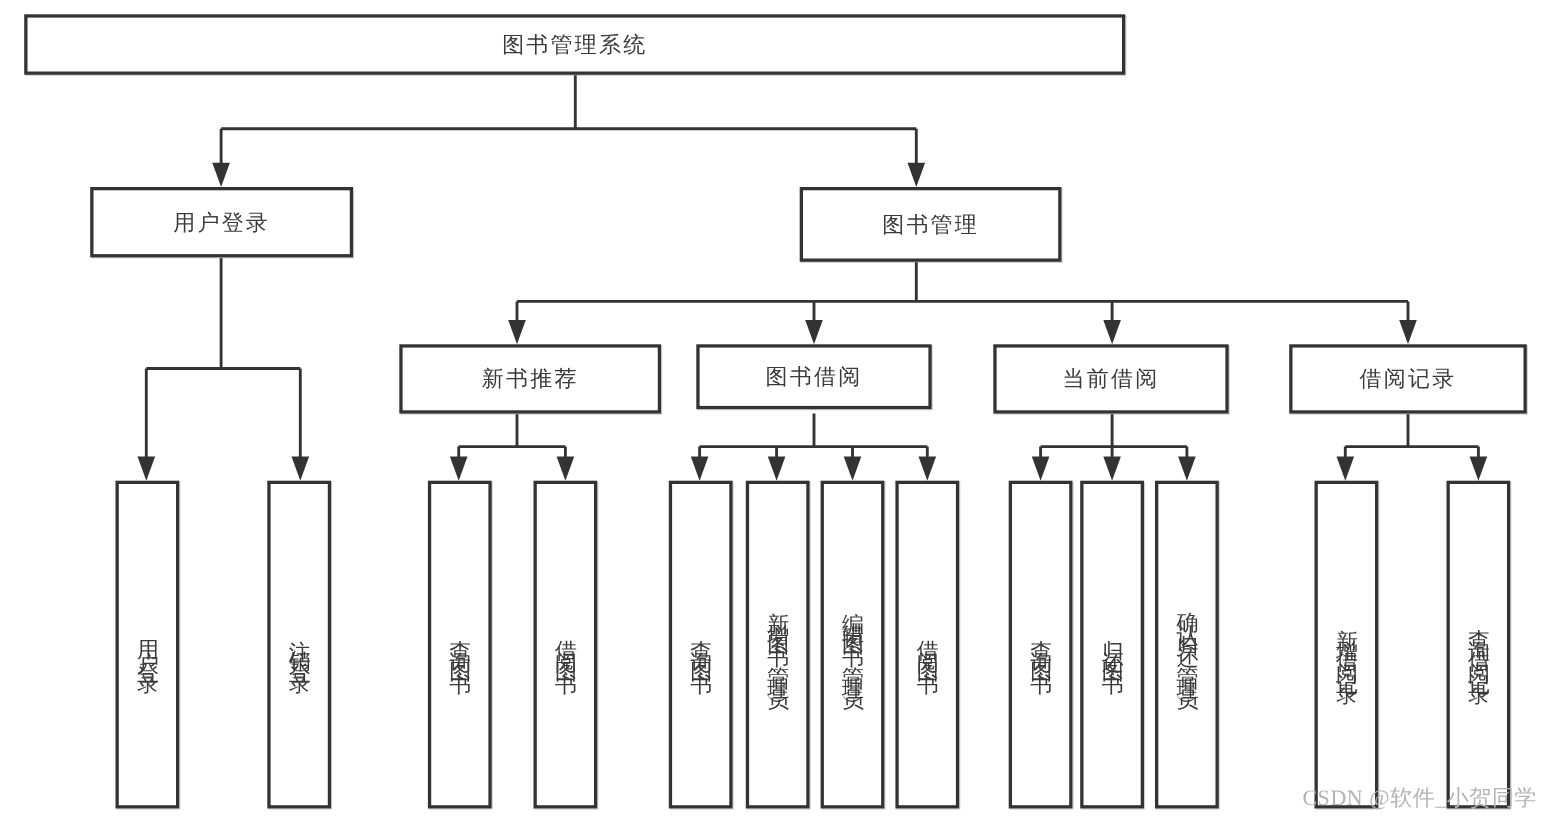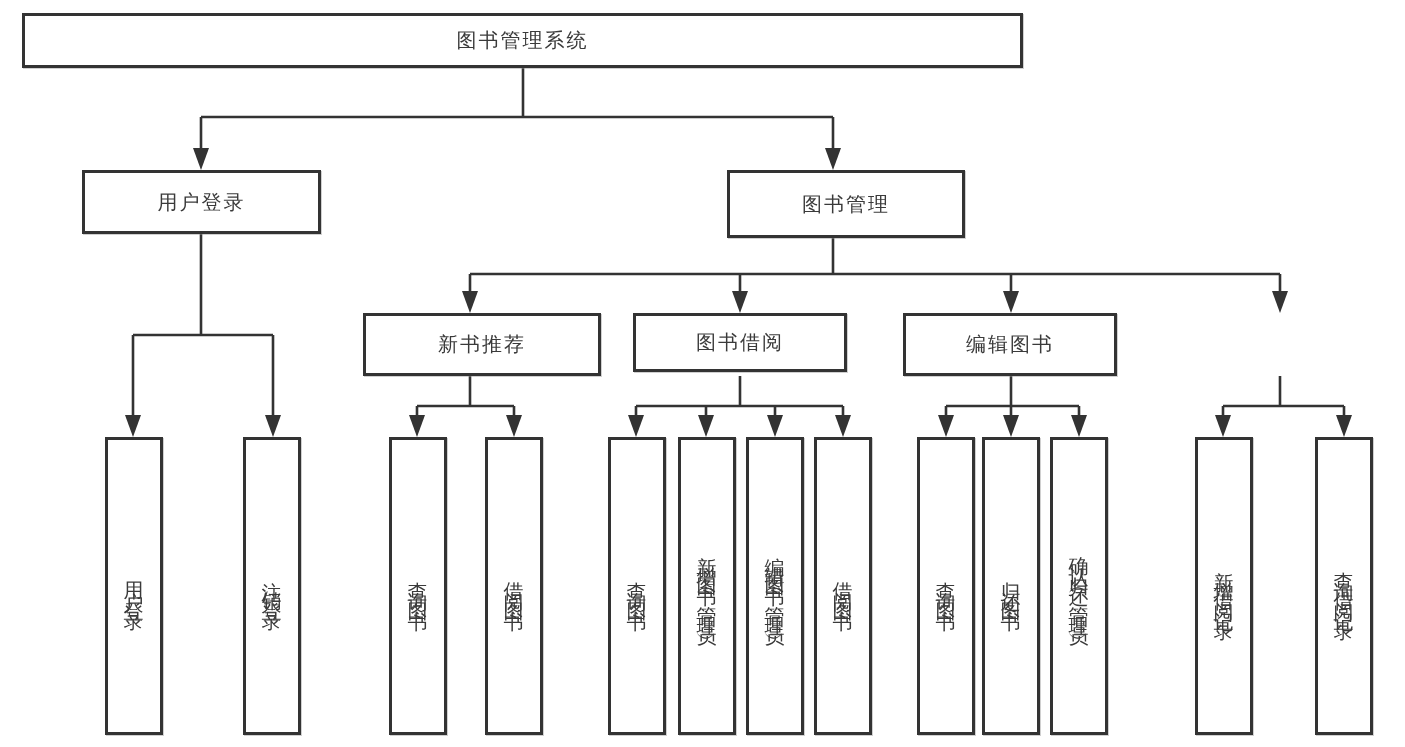--- a/index.html
+++ b/index.html
@@ -120,21 +120,24 @@
     <span class="label">图书管理</span>
   </div>
 
   <div class="node n-h l3a">
     <span class="label">新书推荐</span>
   </div>
   <div class="node n-h l3b">
     <span class="label">图书借阅</span>
   </div>
   <div class="node n-h l3c">
-    <span class="label">编辑图书</span>
+    <span class="label">当前借阅</span>
+  </div>
+  <div class="node n-h l3d">
+    <span class="label">借阅记录</span>
   </div>
 
   <div class="node n-v leaf lf1">
     <span class="label">用户登录</span>
   </div>
   <div class="node n-v leaf lf2">
     <span class="label">注销登录</span>
   </div>
   <div class="node n-v leaf lf3">
     <span class="label">查询图书</span>
@@ -163,14 +166,15 @@
   <div class="node n-v leaf lf11">
     <span class="label">确认归还（管理员）</span>
   </div>
   <div class="node n-v leaf lf12">
     <span class="label">新增借阅记录</span>
   </div>
   <div class="node n-v leaf lf13">
     <span class="label">查询借阅记录</span>
   </div>
 
+  <div class="watermark">CSDN @软件_小贺同学</div>
 
 </div>
 
 </body></html>

